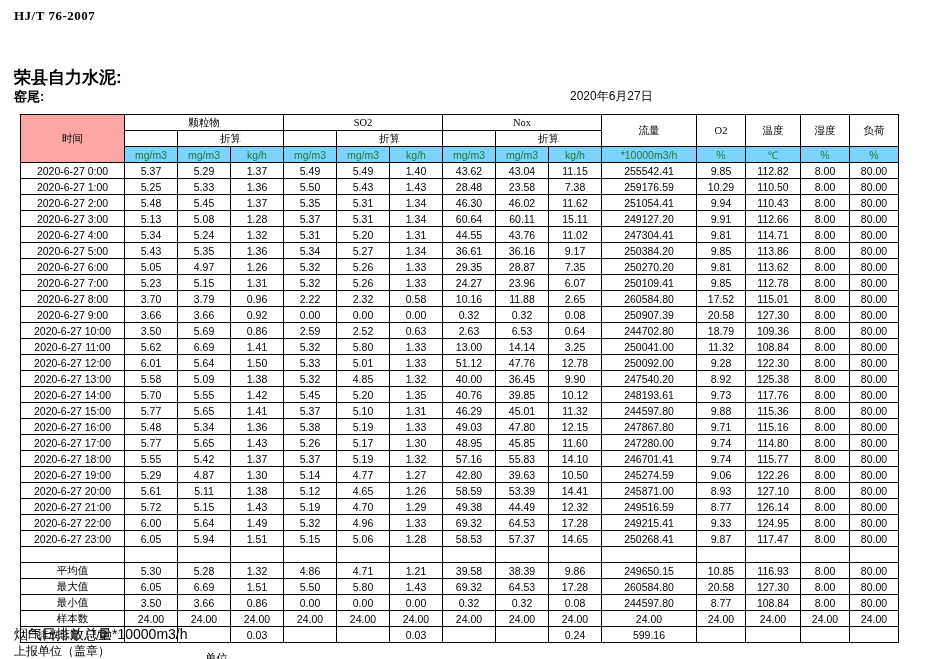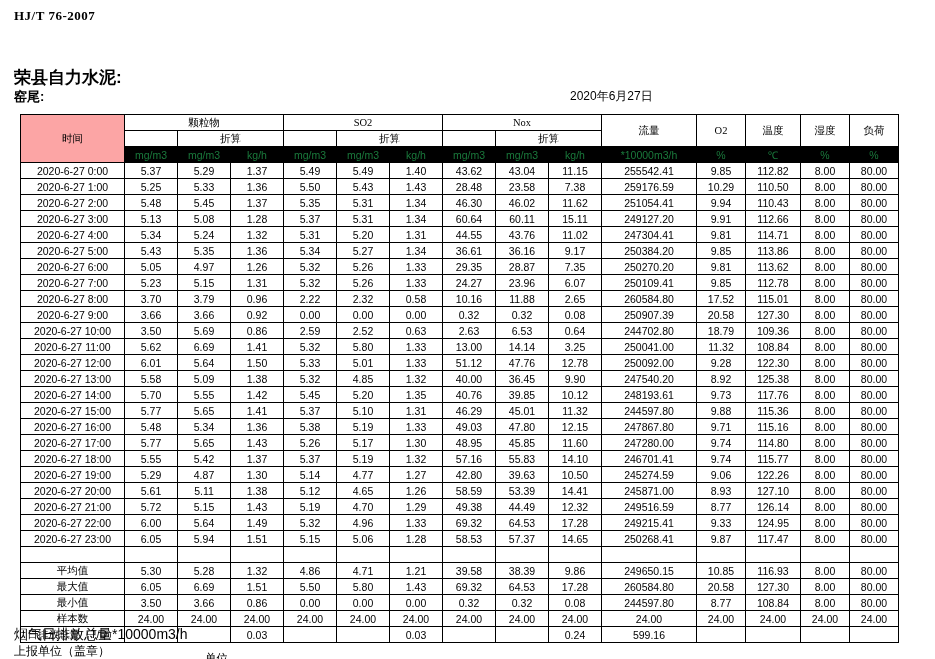--- a/index.html
+++ b/index.html
@@ -43,21 +43,21 @@
   table.main td{
     border:1px solid #000;
     height:15px;
     padding:0 2px;
     font-size:10.5px;
     text-align:center;
     white-space:nowrap;
     overflow:hidden;
   }
   td.grp{font-family:"Liberation Serif", serif;font-size:11px;}
-  td.unit{background:#000000;color:#1a7a3c;font-size:10px;}
+  td.unit{background:#7dd3fc;color:#1a7a3c;font-size:10px;}
   td.time-head{background:#fca5a5;font-size:11px;}
   td.tcell{text-align:center;font-size:10.5px;}
   td.lbl{text-align:center;font-size:11px;}
   td.blankrow{height:15px;}
   .foot1{
     position:absolute;left:14px;top:626px;font-size:14px;
   }
   .foot2{
     position:absolute;left:14px;top:643px;font-size:12px;
   }

